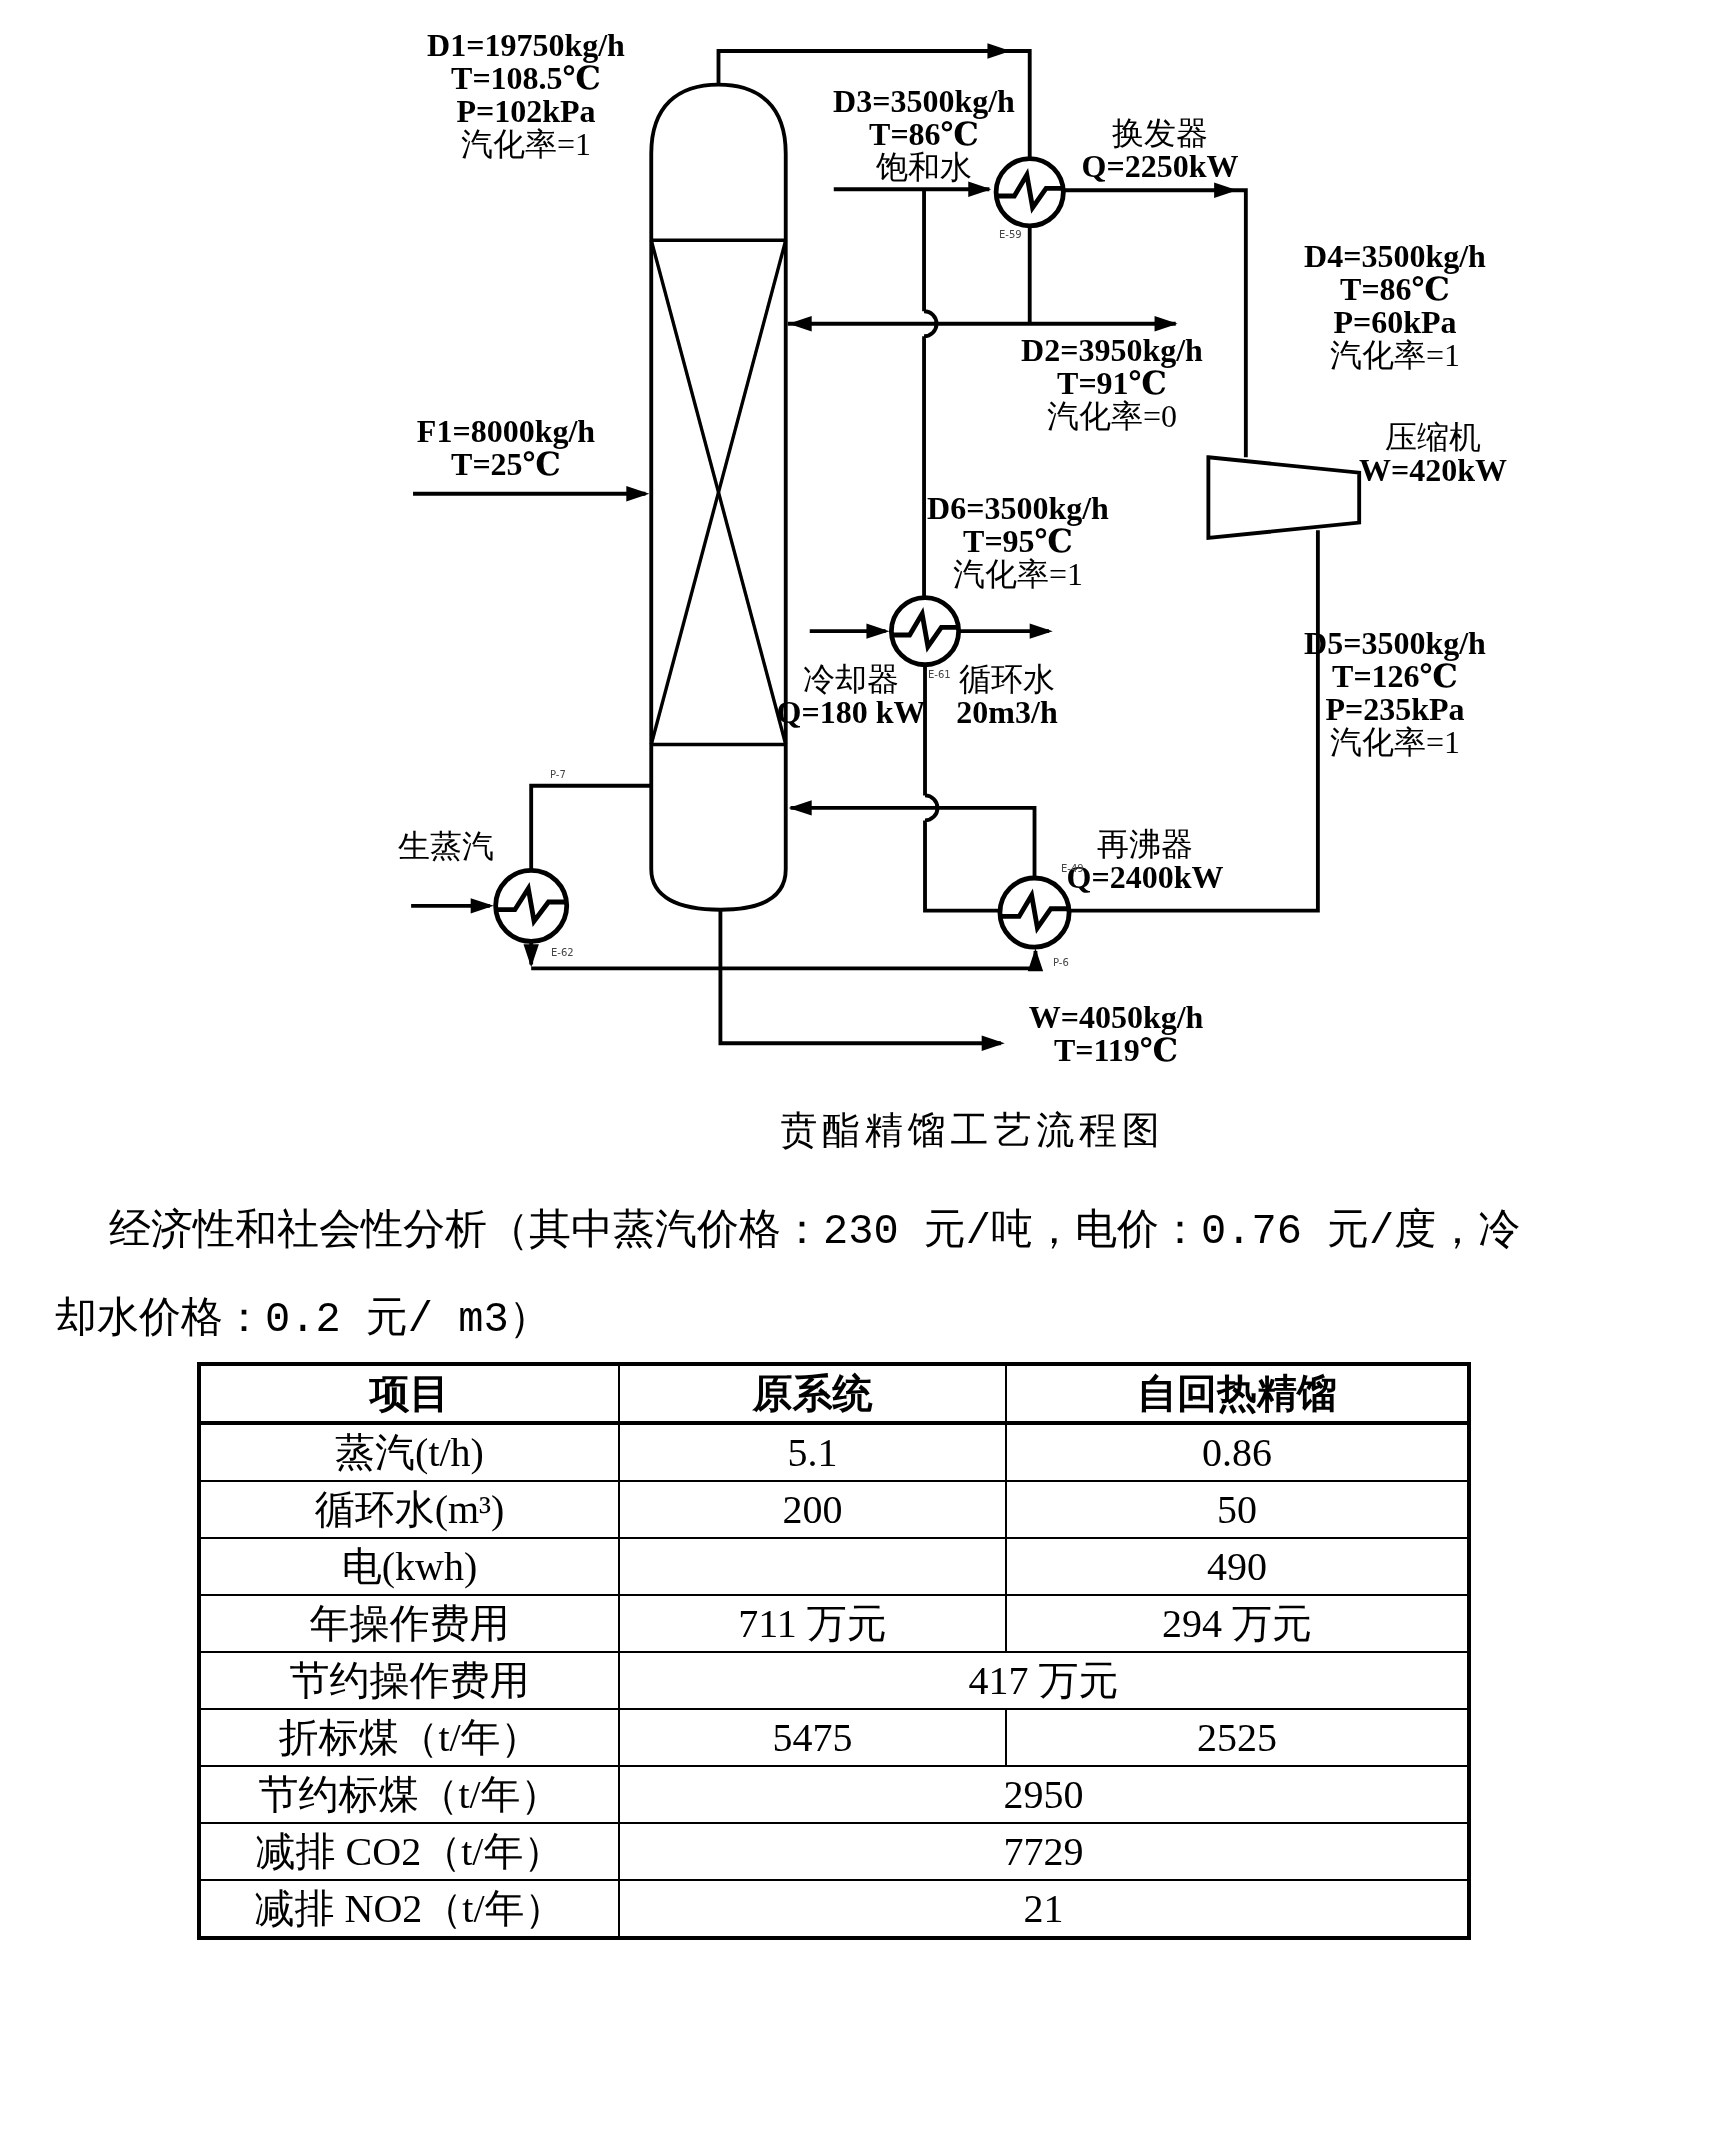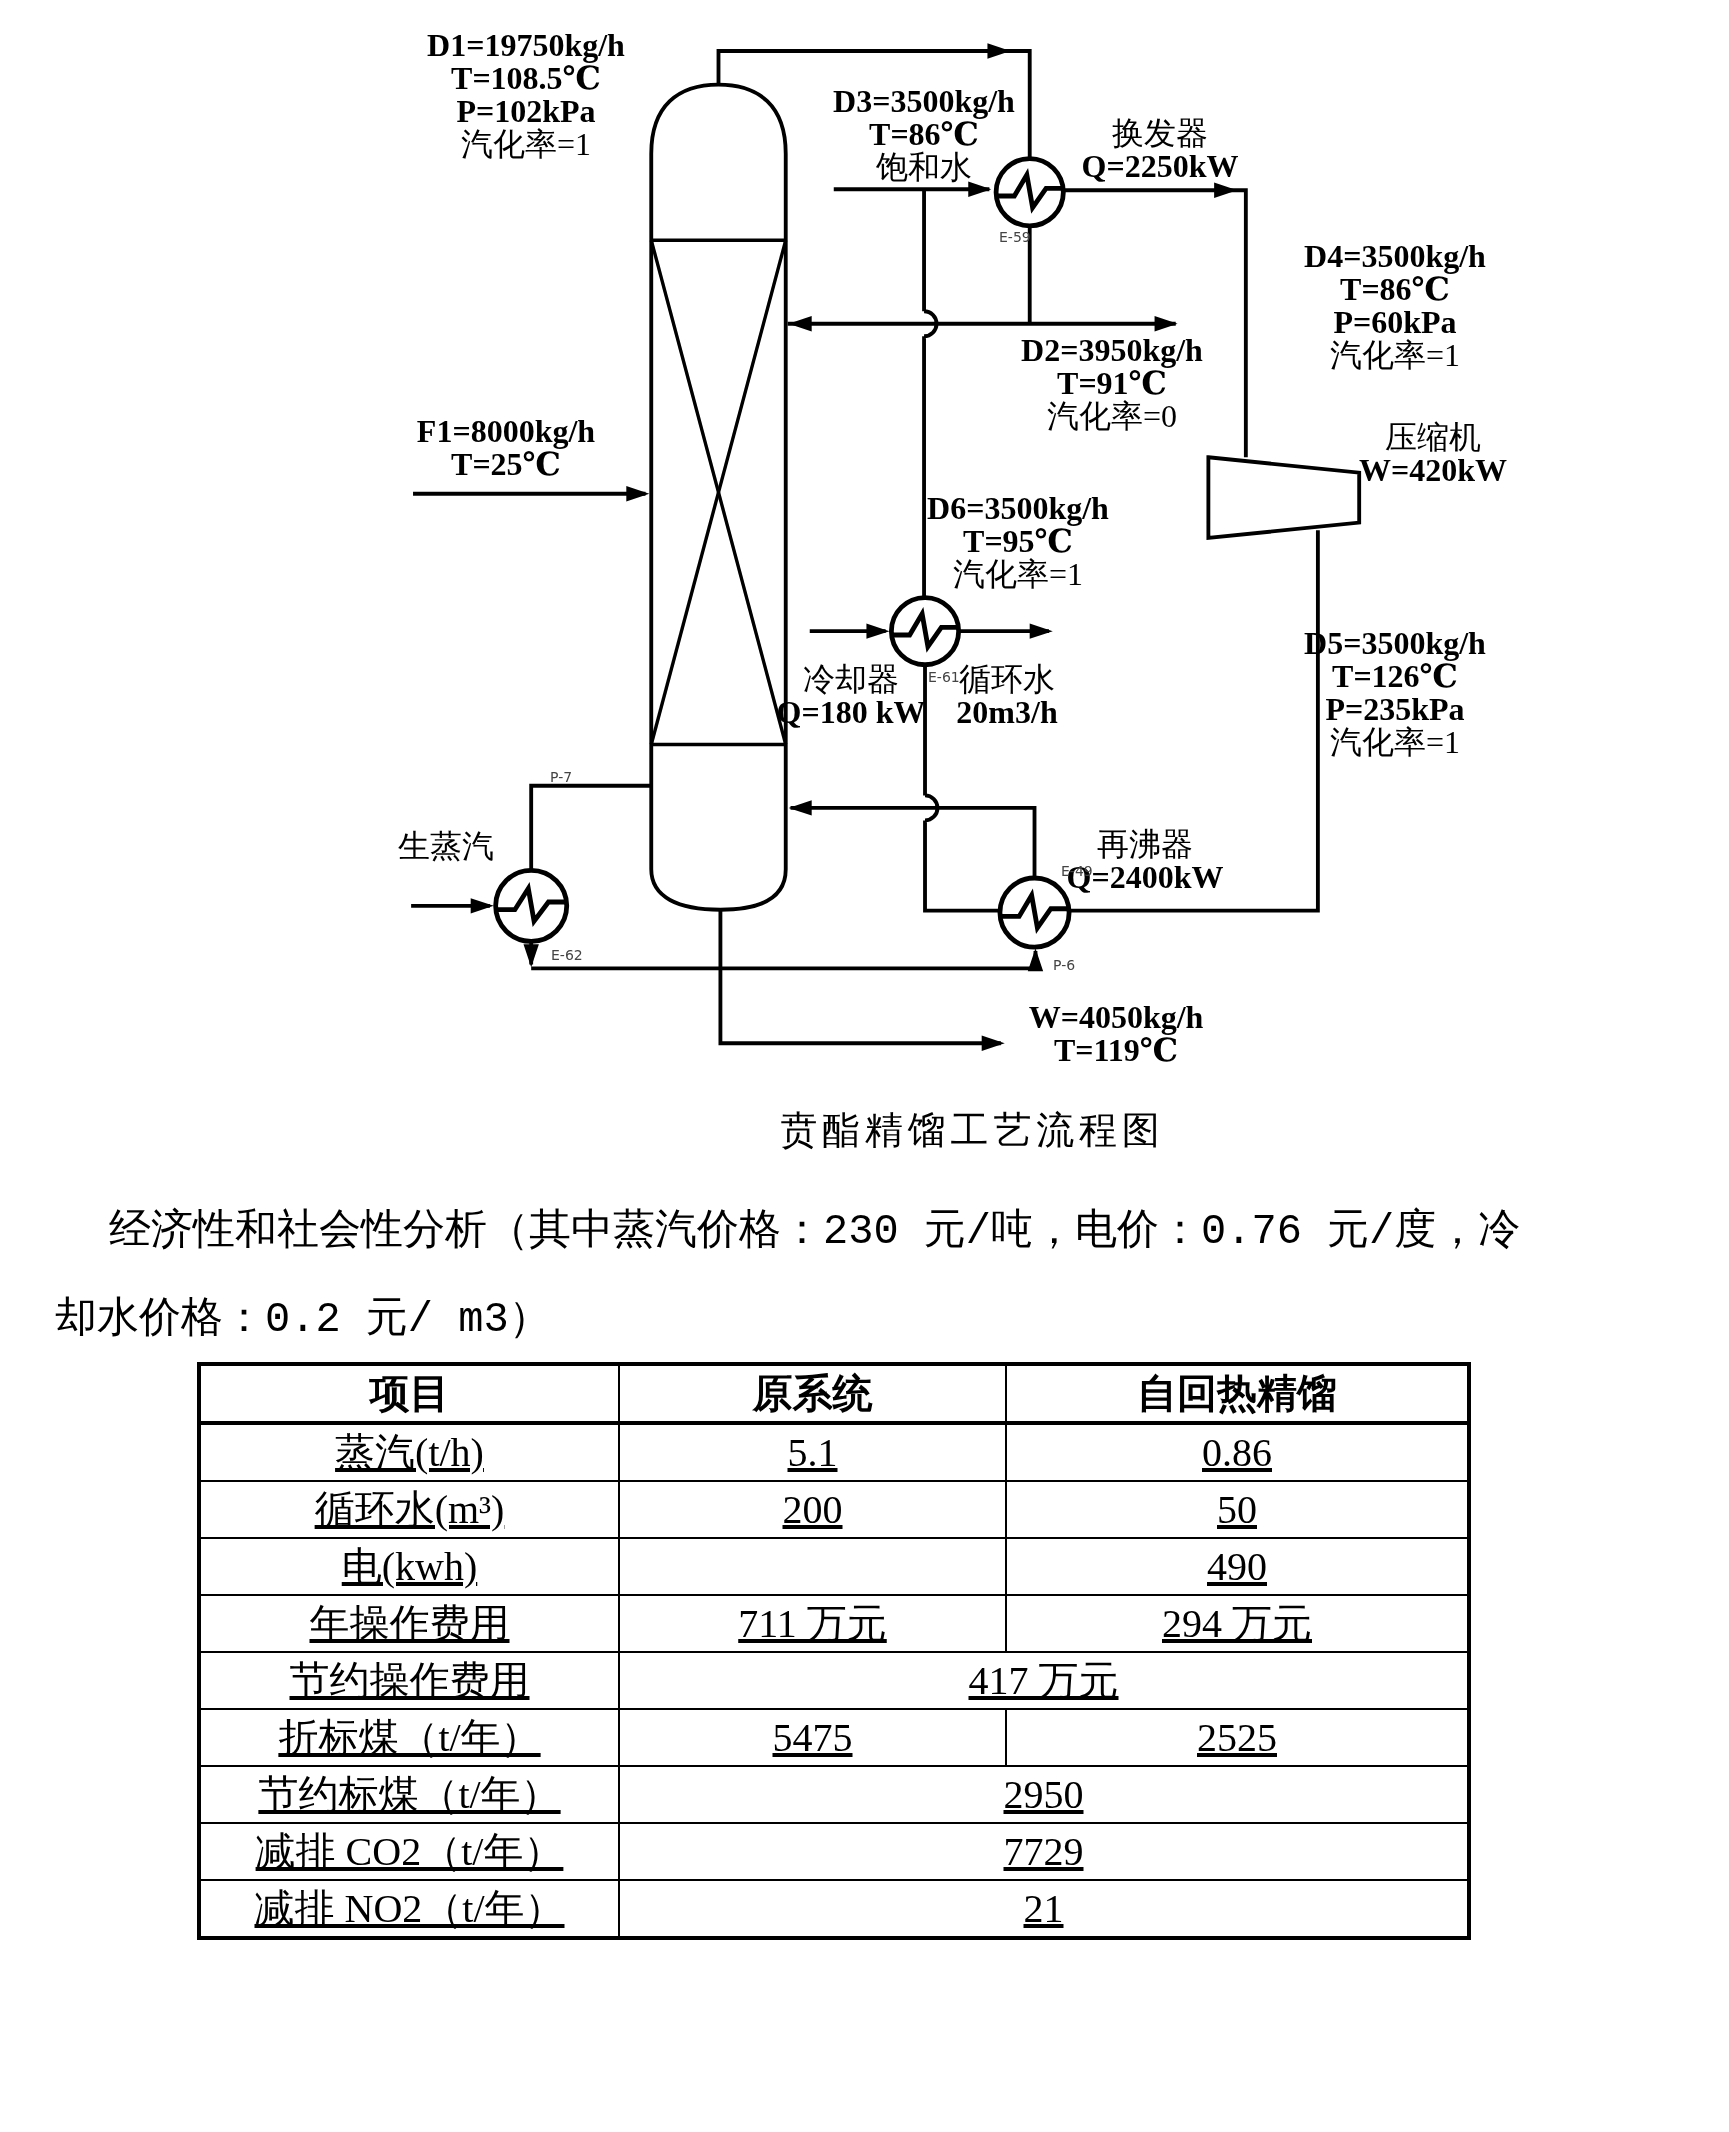--- a/index.html
+++ b/index.html
@@ -7,34 +7,34 @@
     width:1729px;height:2133px;background:#ffffff;position:relative;
     font-family:"Liberation Serif","DejaVu Serif",serif;color:#000;
   }
   
   #pfd{position:absolute;left:0;top:0;}
   .lbl{position:absolute;transform:translateX(-50%);text-align:center;
        white-space:nowrap;line-height:33px;font-size:32px;}
   .lbl .b{font-weight:bold;}
   .lbl .n{font-weight:normal;}
   .tag{position:absolute;font-family:"DejaVu Sans","Liberation Sans",sans-serif;
-       font-size:14px;color:#444;white-space:nowrap;}
+       font-size:10px;color:#444;white-space:nowrap;}
   .fig-title{position:absolute;left:972px;top:1105px;transform:translateX(-50%);
        font-size:38px;letter-spacing:4.8px;white-space:nowrap;}
   
   .para-line{position:absolute;font-size:42px;white-space:nowrap;font-family:Liberation Mono, monospace;}
   #para1{left:109px;top:1201px;}
   #para2{left:55px;top:1289px;}
   
   .ptable{position:absolute;left:197px;top:1362px;border-collapse:collapse;
           table-layout:fixed;width:1270px;}
   .ptable th,.ptable td{border:2.9px solid #000;text-align:center;vertical-align:middle;
           font-size:40px;padding:0;overflow:hidden;}
   .ptable th{height:54px;font-weight:bold;border-bottom:4.8px solid #000;}
-  .ptable td{height:53px;font-weight:normal;text-decoration:underline;}
+  .ptable td{height:53px;font-weight:normal;}
   .ptable{border:4.8px solid #000;}
 </style>
 </head>
 <body>
 
 <svg id="pfd" width="1729" height="1172" viewBox="0 0 1800 1220">
   <g fill="none" stroke="#000" stroke-width="4">
 
     <path fill="#fff" d="M 678 160 C 678 110 706 88 748 88 C 790 88 818 110 818 160
              L 818 905 C 818 934 794 947 750 947 C 706 947 678 934 678 905 Z"></path>

